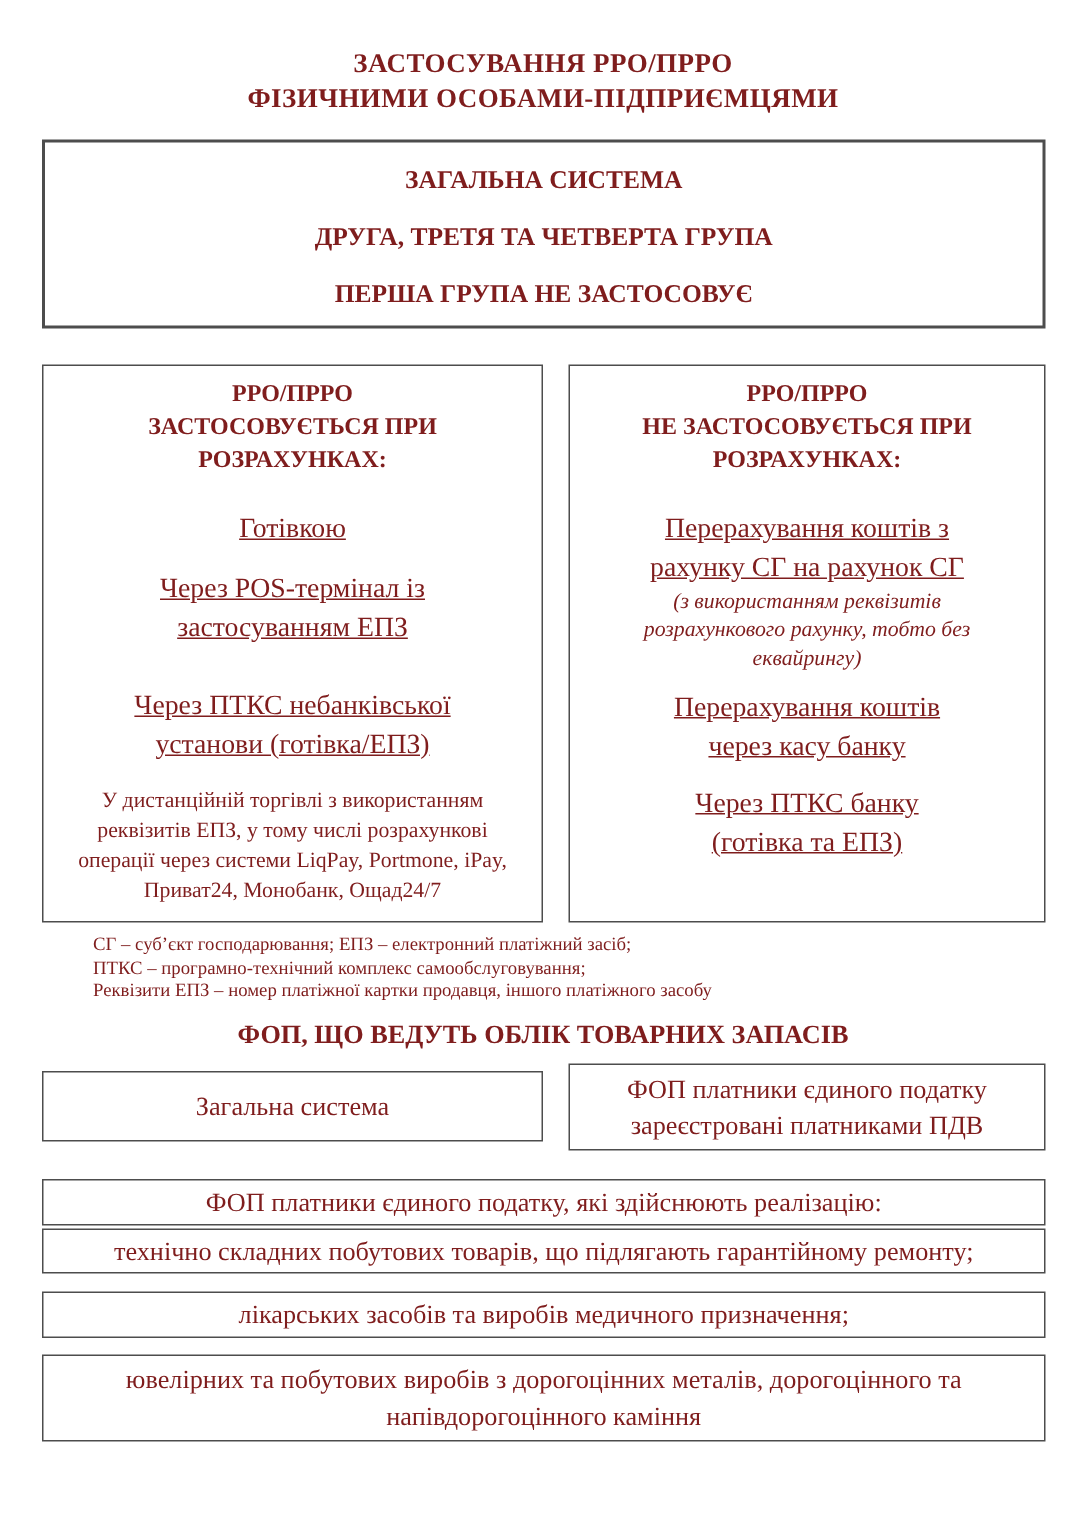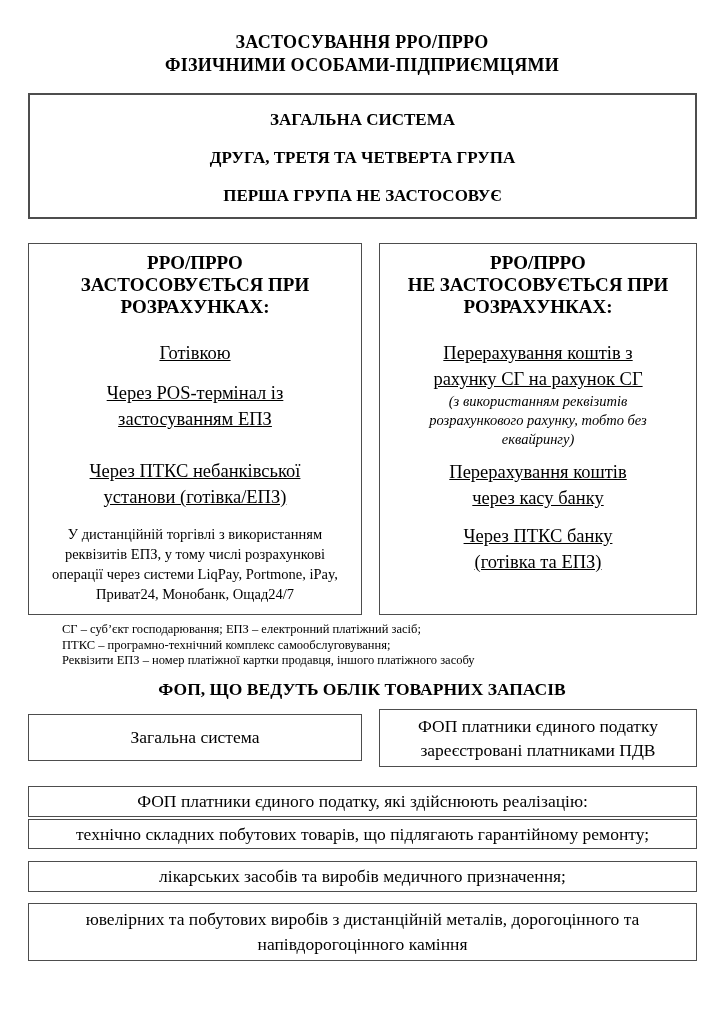--- a/index.html
+++ b/index.html
@@ -1,21 +1,21 @@
 <!DOCTYPE html>
 <html><head>
 <meta charset="utf-8">
 <style>
   * { margin:0; padding:0; box-sizing:border-box; }
   html,body { background:#ffffff; }
   .page {
     position:relative;
     width:724px; height:1024px;
     background:#ffffff;
-    color:#000000;
+    color:#7f1d1d;
     font-family:"Liberation Serif", serif;
     overflow:hidden;
   }
   
   .doc-title {
     position:absolute; top:31px; left:0; right:0;
     text-align:center; font-weight:700;
     font-size:18px; line-height:23px; letter-spacing:.3px;
   }
   
@@ -27,21 +27,21 @@
   }
   .box-a-line + .box-a-line { margin-top:19px; }
   
   .col {
     position:absolute; top:243px; height:372px;
     border:1.5px solid #4d4d4d;
     text-align:center;
   }
   .col-left  { left:28px;  width:334px; }
   .col-right { left:379px; width:318px; }
-  .col-header { margin-top:8px; font-weight:700; font-size:19px; line-height:22px; }
+  .col-header { margin-top:8px; font-weight:700; font-size:16px; line-height:22px; }
   .item.lg { font-size:18.5px; line-height:26px;text-decoration:underline; }
   .item.sm { font-size:14.5px; line-height:20px; padding:0 10px; }
   .item.note { font-size:14.5px; line-height:19px; font-style:italic; padding:0 36px; }
   .mt22 { margin-top:22px; } .mt14 { margin-top:14px; }
   .mt26 { margin-top:26px; } .mt12 { margin-top:12px; }
   .mt10 { margin-top:10px; } .mt0  { margin-top:0; }
   
   .footnotes {
     position:absolute; left:30px; top:622px; width:560px;
     font-size:12.5px; line-height:15.5px;
@@ -134,15 +134,15 @@
   <div class="lbox row-left-box">Загальна система</div>
 
   <div class="lbox row-right-box">
     <div>ФОП платники єдиного податку</div>
     <div>зареєстровані платниками ПДВ</div>
   </div>
 
   <div class="lbox full-row row1">ФОП платники єдиного податку, які здійснюють реалізацію:</div>
   <div class="lbox full-row row2">технічно складних побутових товарів, що підлягають гарантійному ремонту;</div>
   <div class="lbox full-row row3">лікарських засобів та виробів медичного призначення;</div>
-  <div class="lbox full-row row4">ювелірних та побутових виробів з дистанційній металів, дорогоцінного та напівдорогоцінного каміння</div>
+  <div class="lbox full-row row4">ювелірних та побутових виробів з дорогоцінних металів, дорогоцінного та напівдорогоцінного каміння</div>
 
 </div>
 
 </body></html>

